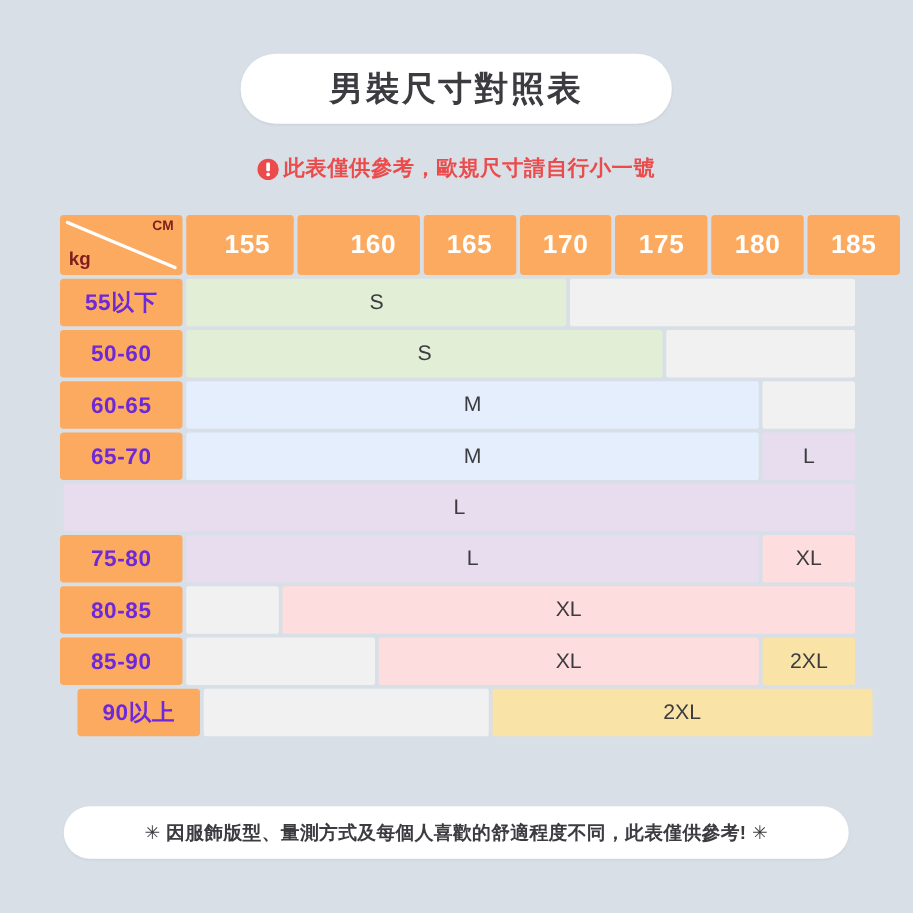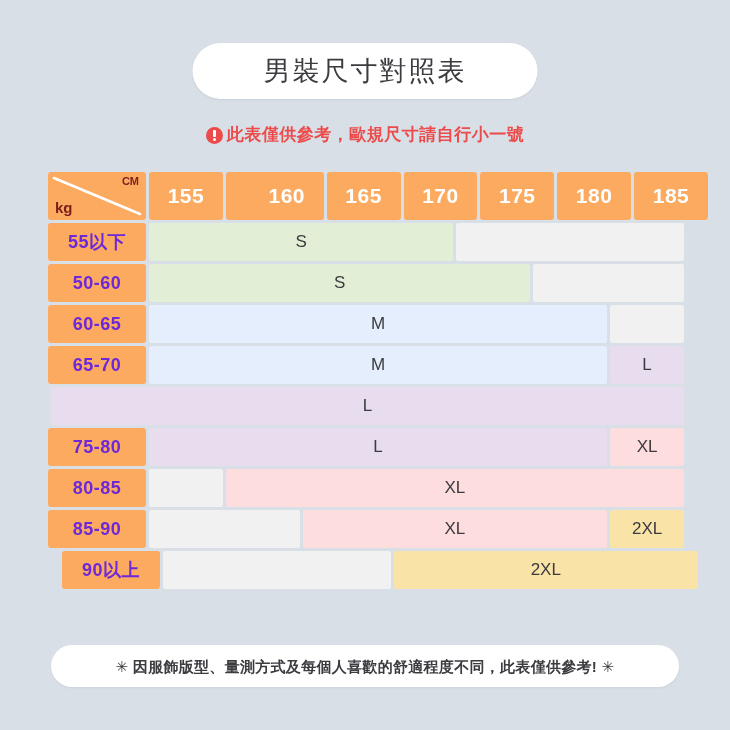--- a/index.html
+++ b/index.html
@@ -33,21 +33,21 @@
     height: 56px;
     background: #ffffff;
     border-radius: 28px;
     display: flex;
     align-items: center;
     justify-content: center;
     box-shadow: 0 1px 2px rgba(80,90,100,0.10);
   }
   .title-text {
     font-size: 27px;
-    font-weight: normal;
+    font-weight: bold;
     letter-spacing: 2px;
     color: #3b3b40;
     line-height: 1;
   }
 
   
   .warning-row {
     position: absolute;
     top: 126px;
     left: 0;
@@ -236,21 +236,21 @@
         <div class="col-label">
           <div class="corner-cell">
             <svg class="corner-slash" viewBox="0 0 98 48" preserveAspectRatio="none">
               <line x1="6" y1="6" x2="92" y2="42" stroke="#ffffff" stroke-width="2.6" stroke-linecap="round"></line>
             </svg>
             <span class="corner-cm">CM</span>
             <span class="corner-kg">kg</span>
           </div>
         </div>
         <div class="cells">
-          <div class="head-cell" style="width: calc(14.2857% - 2.571px); flex: 0 0 calc(14.2857% - 2.571px);">155</div>
+          <div class="head-cell" style="width: calc(14.2857% - 2.571px); flex: 0 0 calc(14.2857% - 2.571px); padding-left: 12px;">155</div>
           <div class="head-cell" style="width: calc(14.2857% - 2.571px); flex: 0 0 calc(14.2857% - 2.571px); padding-left: 24px;">160</div>
           <div class="head-cell" style="width: calc(14.2857% - 2.571px); flex: 0 0 calc(14.2857% - 2.571px);">165</div>
           <div class="head-cell" style="width: calc(14.2857% - 2.571px); flex: 0 0 calc(14.2857% - 2.571px);">170</div>
           <div class="head-cell" style="width: calc(14.2857% - 2.571px); flex: 0 0 calc(14.2857% - 2.571px);">175</div>
           <div class="head-cell" style="width: calc(14.2857% - 2.571px); flex: 0 0 calc(14.2857% - 2.571px);">180</div>
           <div class="head-cell" style="width: calc(14.2857% - 2.571px); flex: 0 0 calc(14.2857% - 2.571px);">185</div>
         </div>
       </div>
       <div class="t-row">
         <div class="col-label">

